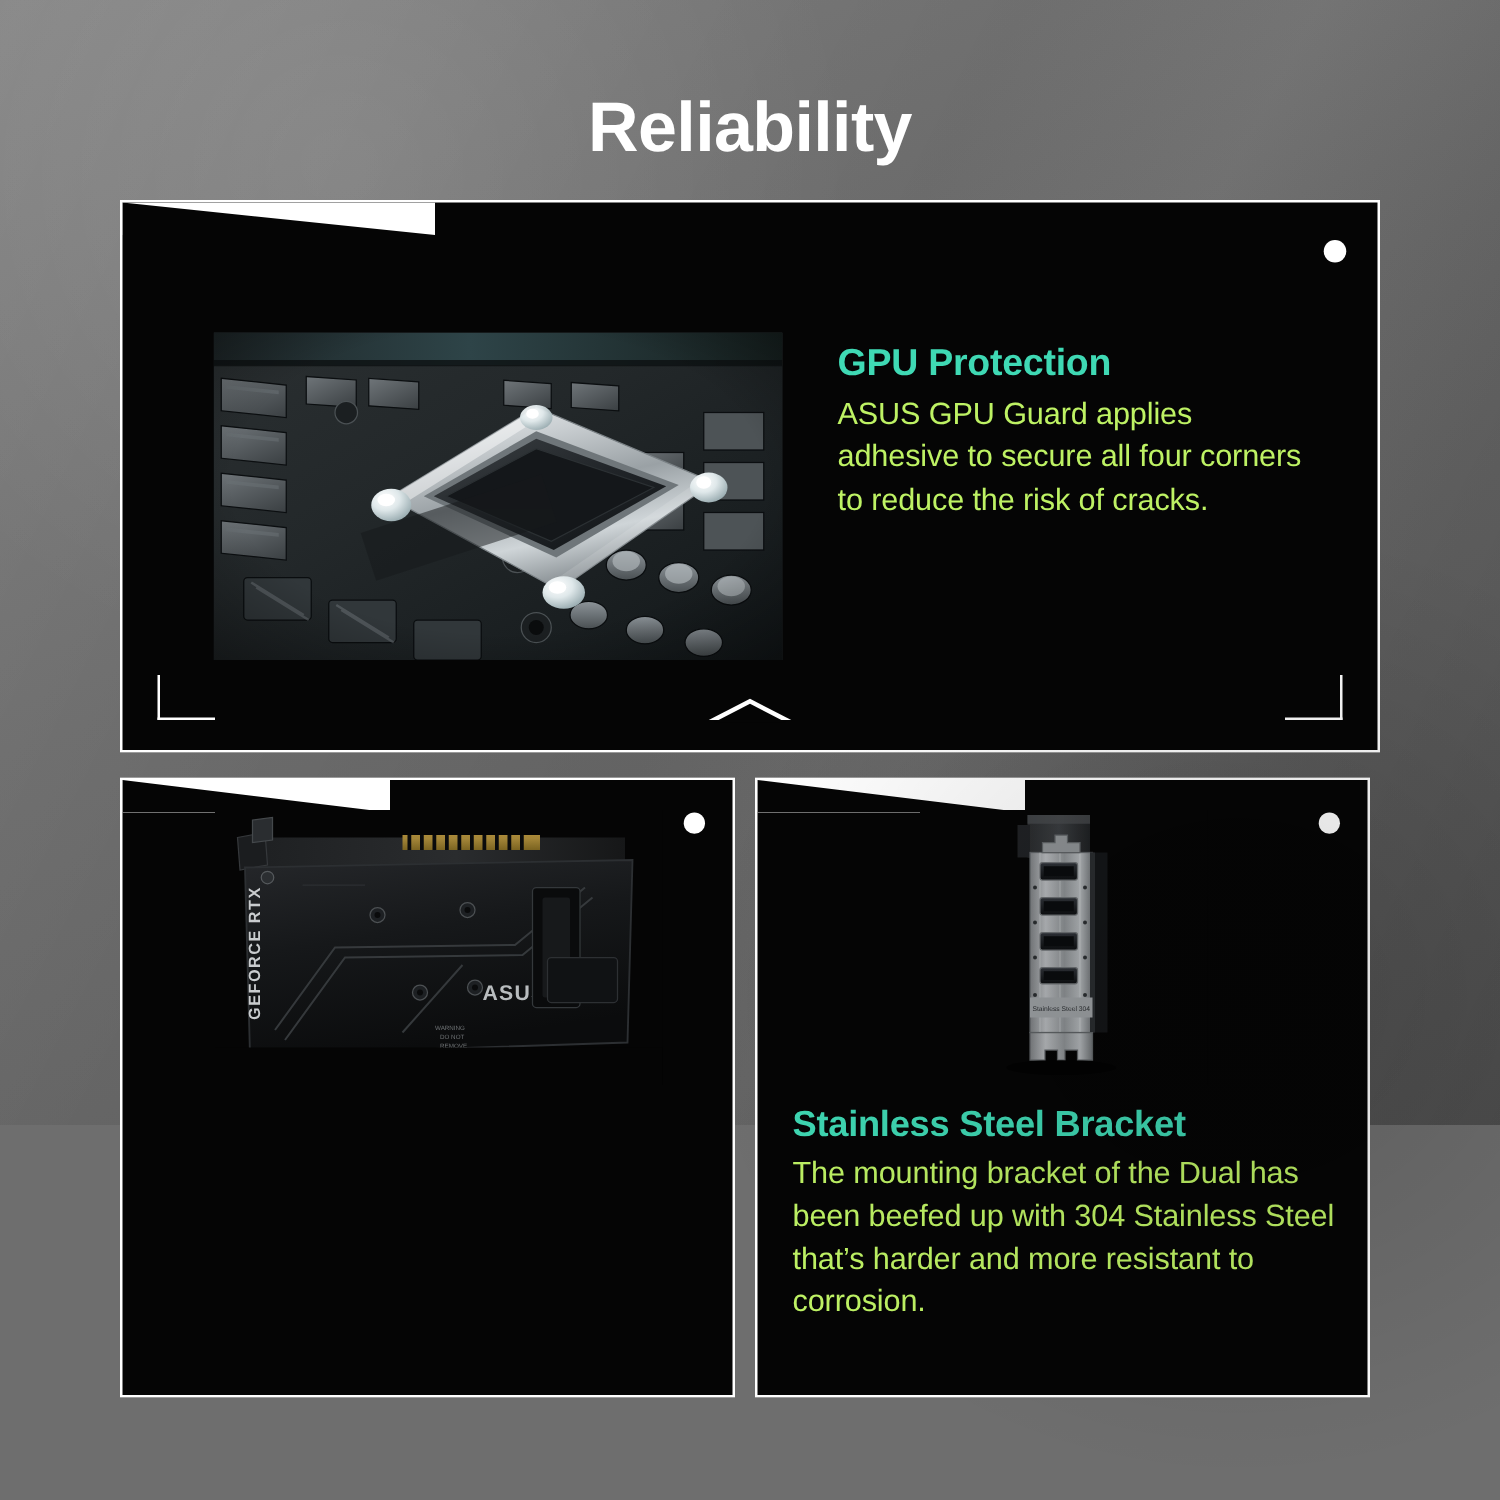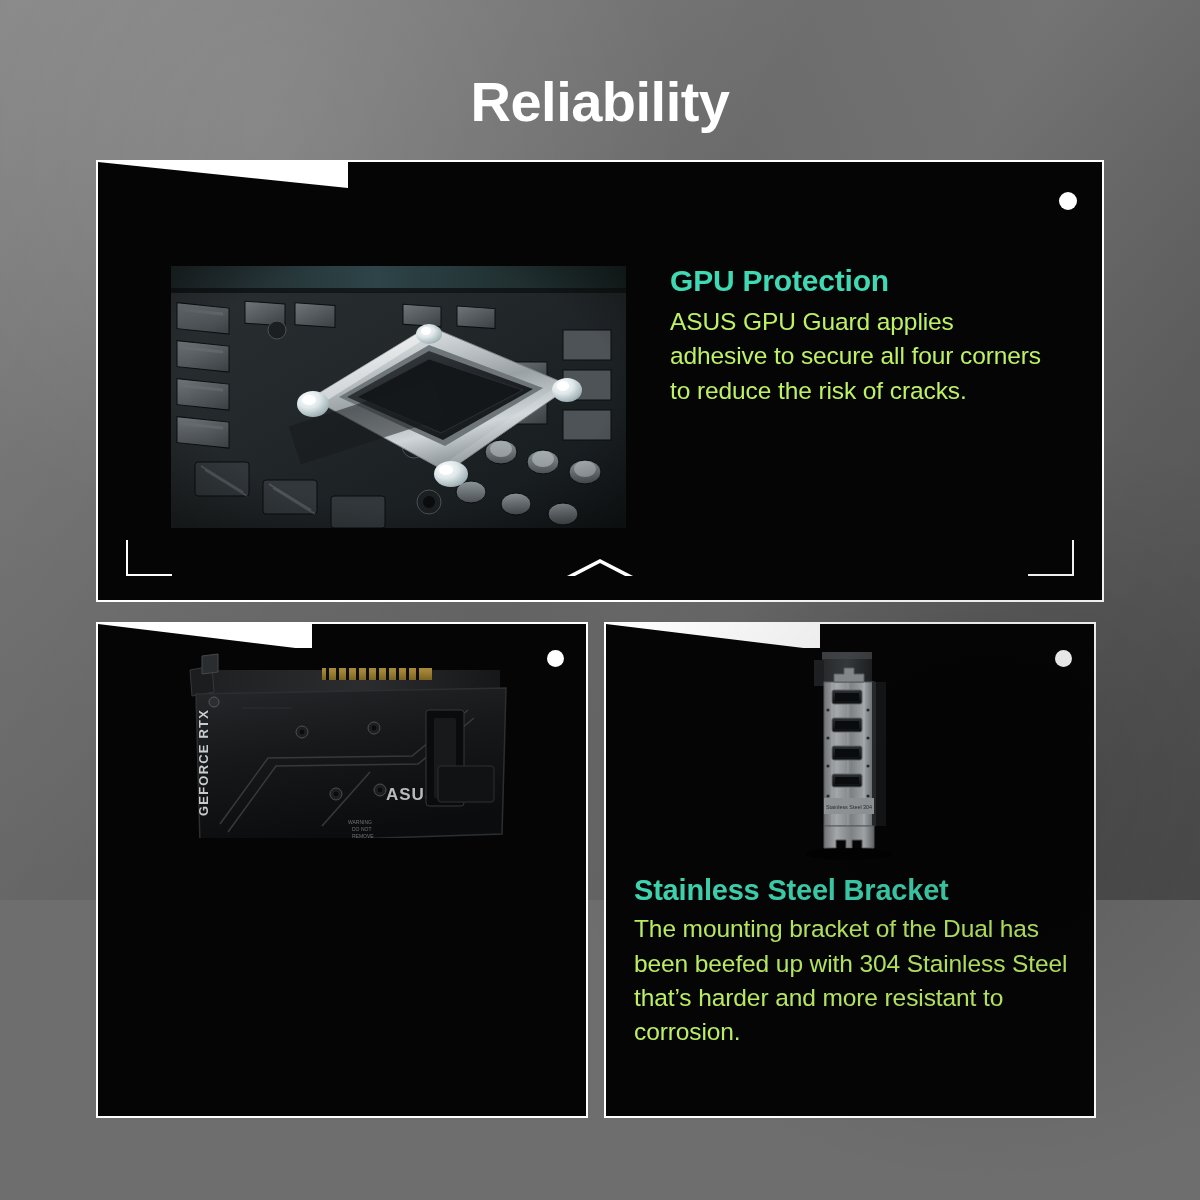--- a/index.html
+++ b/index.html
@@ -214,21 +214,21 @@
     top: 250px;
     width: 440px;
   }
 
   
   .feature-title {
     color: #3fd9b4;
     font-size: 29px;
     font-weight: 700;
     line-height: 1.15;
-    margin: 0 0 5px 0;
+    margin: 10px 0 5px 0;
     letter-spacing: -0.2px;
   }
   .feature-body {
     color: #bef264;
     font-size: 24.5px;
     font-weight: 400;
     line-height: 1.40;
     margin: 0;
     letter-spacing: -0.1px;
   }

